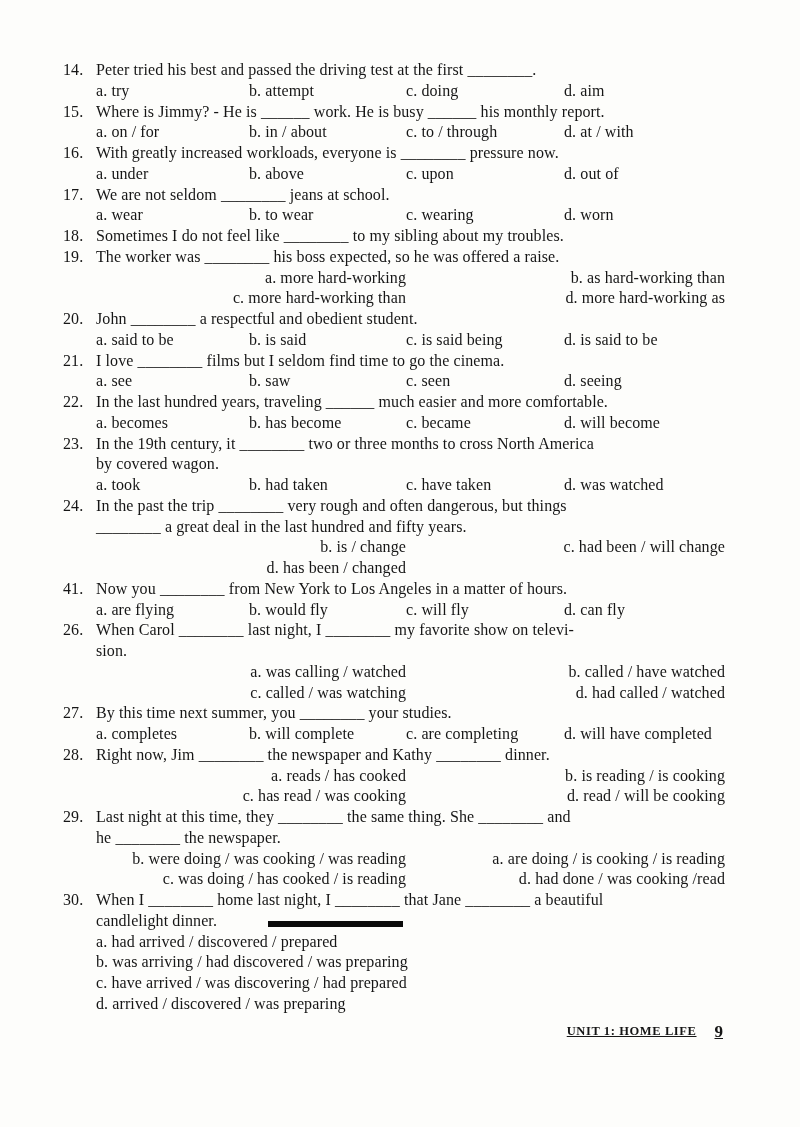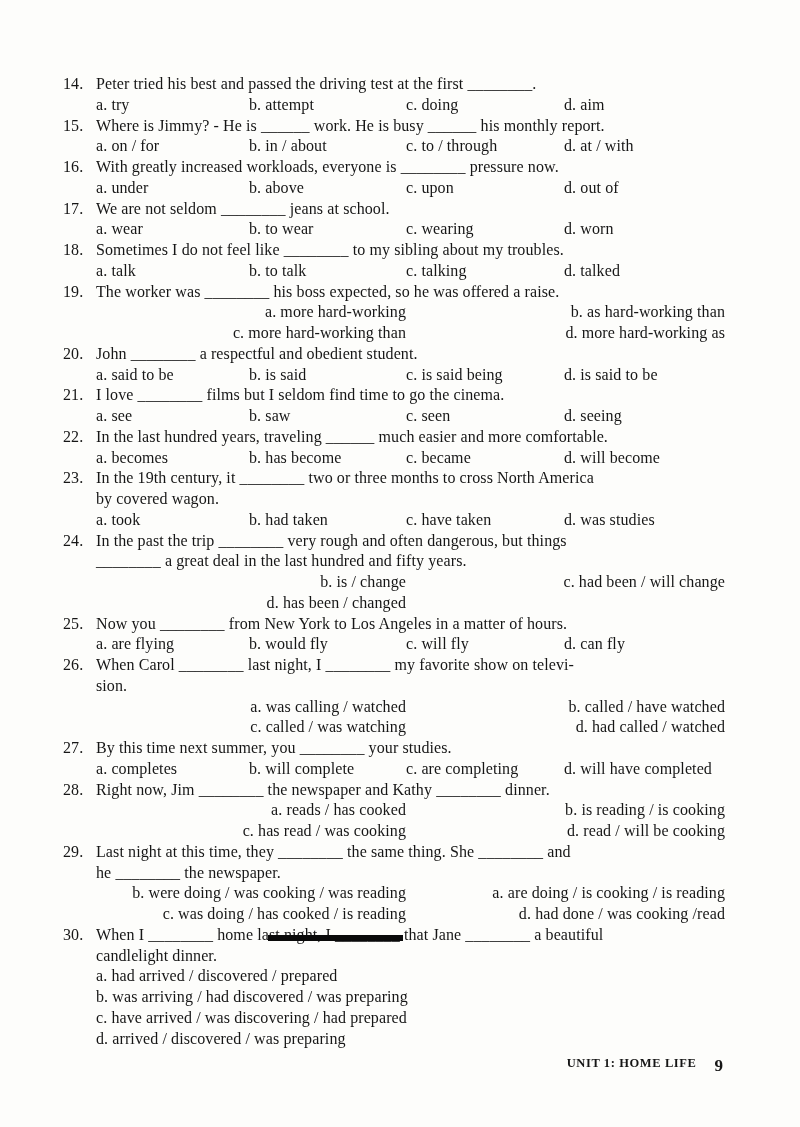--- a/index.html
+++ b/index.html
@@ -10,21 +10,21 @@
   body {
     width: 800px;
     height: 1127px;
     position: relative;
     font-family: "Liberation Serif", "DejaVu Serif", serif;
     color: #161616;
     overflow: hidden;
   }
   #page {
     position: absolute;
-    top: 16px; left: 0;
+    top: 2px; left: 0;
     width: 800px;
     height: 925px;
     padding: 58px 75px 4px 63px;
     box-sizing: border-box;
   }
   .question {
     position: relative;
     padding-left: 33px;
     font-size: 16px;
     line-height: 20.75px;
@@ -52,23 +52,24 @@
     display: block;
   }
   .opt {
     white-space: nowrap;
     overflow: visible;
   }
   .footer {
     margin-top: 7px;
     display: flex;
     justify-content: flex-end;
-    align-items: flex-start;
+    align-items: center;
     gap: 18px;
     padding-right: 2px;
+    text-decoration: underline;
   }
   .footer .unit {
     font-weight: bold;
     font-size: 12.5px;
     letter-spacing: 0.6px;
   }
   .footer .pagenum {
     font-weight: bold;
     font-size: 17px;
   }
@@ -122,26 +123,20 @@
         <div class="opts row4">
           <div class="opt">a. wear</div>
           <div class="opt">b. to wear</div>
           <div class="opt">c. wearing</div>
           <div class="opt">d. worn</div>
         </div>
       </div>
       <div class="question">
         <span class="qnum">18.</span>
         <div class="qline">Sometimes I do not feel like ________ to my sibling about my troubles.</div>
-        <div class="opts row4">
-          <div class="opt">a. talk</div>
-          <div class="opt">b. to talk</div>
-          <div class="opt">c. talking</div>
-          <div class="opt">d. talked</div>
-        </div>
       </div>
       <div class="question">
         <span class="qnum">19.</span>
         <div class="qline">The worker was ________ his boss expected, so he was offered a raise.</div>
         <div class="opts row2">
           <div class="opt">a. more hard-working</div>
           <div class="opt">b. as hard-working than</div>
           <div class="opt">c. more hard-working than</div>
           <div class="opt">d. more hard-working as</div>
         </div>
@@ -177,35 +172,35 @@
         </div>
       </div>
       <div class="question">
         <span class="qnum">23.</span>
         <div class="qline">In the 19th century, it ________ two or three months to cross North America</div>
         <div class="qline">by covered wagon.</div>
         <div class="opts row4">
           <div class="opt">a. took</div>
           <div class="opt">b. had taken</div>
           <div class="opt">c. have taken</div>
-          <div class="opt">d. was studies</div>
+          <div class="opt">d. was watched</div>
         </div>
       </div>
       <div class="question">
         <span class="qnum">24.</span>
         <div class="qline">In the past the trip ________  very rough and often dangerous, but things</div>
         <div class="qline">________ a great deal in the last hundred and fifty years.</div>
         <div class="opts row2">
           <div class="opt">b. is / change</div>
           <div class="opt">c. had been / will change</div>
           <div class="opt">d. has been / changed</div>
         </div>
       </div>
       <div class="question">
-        <span class="qnum">25.</span>
+        <span class="qnum">41.</span>
         <div class="qline">Now you ________ from New York to Los Angeles in a matter of hours.</div>
         <div class="opts row4">
           <div class="opt">a. are flying</div>
           <div class="opt">b. would fly</div>
           <div class="opt">c. will fly</div>
           <div class="opt">d. can fly</div>
         </div>
       </div>
       <div class="question">
         <span class="qnum">26.</span>

